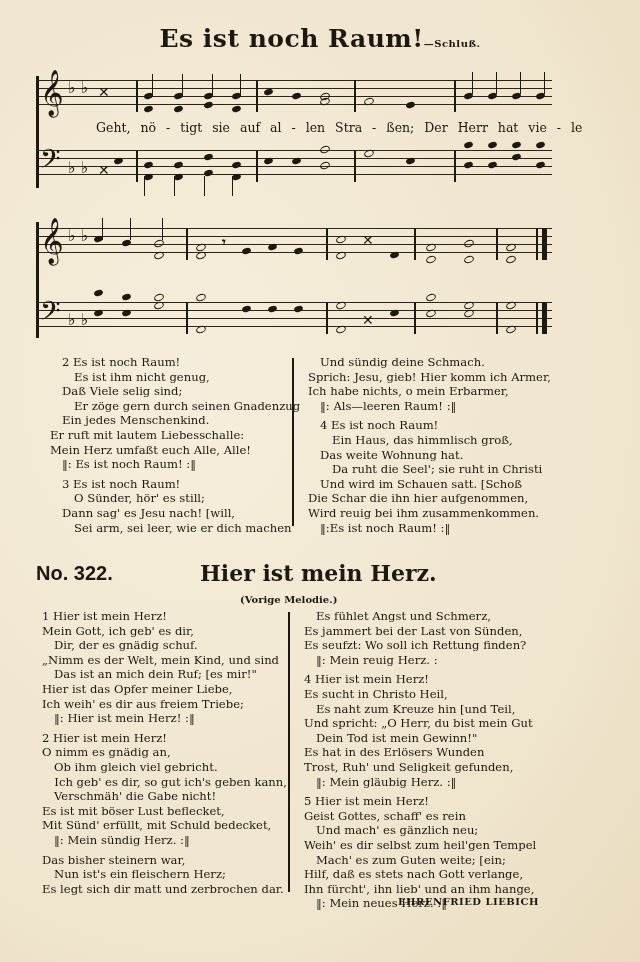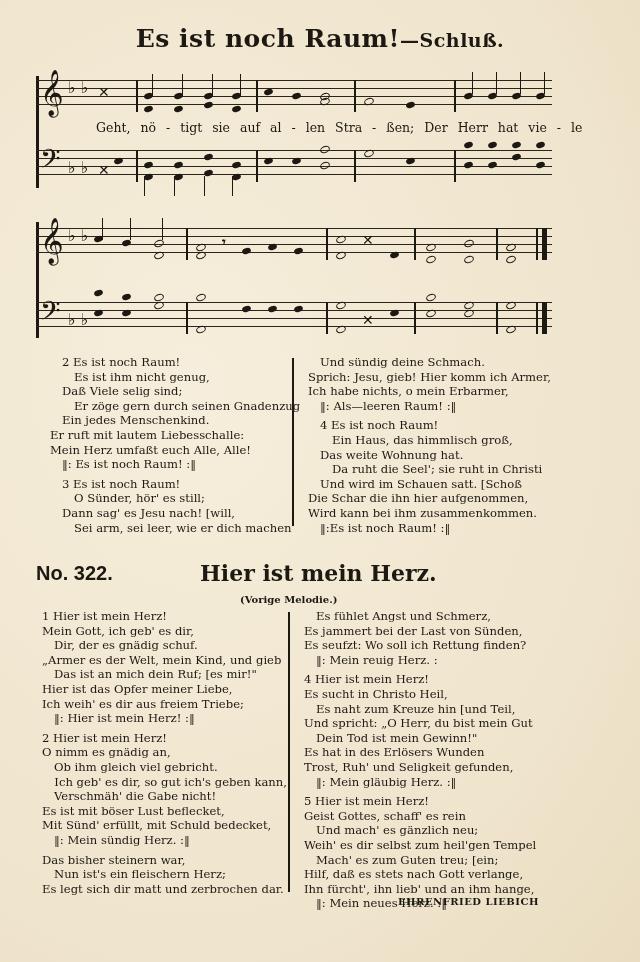--- a/index.html
+++ b/index.html
@@ -8,21 +8,21 @@
     background:#f3ead6;
     background-image: radial-gradient(ellipse at 30% 40%, #f6eedc 0%, #efe4cc 70%, #e9dcc0 100%);
     color:#1c1812;
     font-family:"DejaVu Serif", serif;
     position:relative;
   }
   .title1 {
     position:absolute; left:0; width:640px; top:24px; text-align:center;
     font-family:"DejaVu Serif", serif; font-weight:bold; font-size:25px; letter-spacing:0.5px;
   }
-  .title1 .sub { font-size:19px; font-weight:bold; }
+  .title1 .sub { font-size:10px; font-weight:bold; }
   .system { position:absolute; left:36px; width:516px; }
   .staff {
     position:absolute; left:0; width:100%; height:32px;
     background: repeating-linear-gradient(to bottom, #2a241b 0, #2a241b 1px, transparent 1px, transparent 8px);
   }
   .brace { position:absolute; left:0; width:3px; background:#1c1812; }
   .bar { position:absolute; width:1.5px; background:#1c1812; }
   .clef { position:absolute; font-size:40px; line-height:1; font-family:"DejaVu Sans", sans-serif; }
   .keysig { position:absolute; font-size:16px; font-family:"DejaVu Sans", sans-serif; }
   .note { position:absolute; width:9px; height:6px; border-radius:50%; background:#1c1812; transform:rotate(-20deg); }
@@ -215,33 +215,33 @@
     <div class="ln" style="padding-left: 0px;">Sprich: Jesu, gieb! Hier komm ich Armer,</div>
     <div class="ln" style="padding-left: 0px;">Ich habe nichts, o mein Erbarmer,</div>
     <div class="ln" style="padding-left: 12px;">‖: Als—leeren Raum! :‖</div>
     <div class="gap"></div>
     <div class="ln" style="padding-left: 12px;">4 Es ist noch Raum!</div>
     <div class="ln" style="padding-left: 24px;">Ein Haus, das himmlisch groß,</div>
     <div class="ln" style="padding-left: 12px;">Das weite Wohnung hat.</div>
     <div class="ln" style="padding-left: 24px;">Da ruht die Seel'; sie ruht in Christi</div>
     <div class="ln" style="padding-left: 12px;">Und wird im Schauen satt.       [Schoß</div>
     <div class="ln" style="padding-left: 0px;">Die Schar die ihn hier aufgenommen,</div>
-    <div class="ln" style="padding-left: 0px;">Wird kann bei ihm zusammenkommen.</div>
+    <div class="ln" style="padding-left: 0px;">Wird reuig bei ihm zusammenkommen.</div>
     <div class="ln" style="padding-left: 12px;">‖:Es ist noch Raum! :‖</div>
   </div>
 
 <div class="no">No. 322.</div>
 <div class="title2">Hier ist mein Herz.</div>
 <div class="melodie">(Vorige Melodie.)</div>
 
 <div class="verses" style="left:42px;top:609px;width:245px;" id="vbl">
     <div class="ln" style="padding-left: 0px;">1 Hier ist mein Herz!</div>
     <div class="ln" style="padding-left: 0px;">Mein Gott, ich geb' es dir,</div>
     <div class="ln" style="padding-left: 12px;">Dir, der es gnädig schuf.</div>
-    <div class="ln" style="padding-left: 0px;">„Armer es der Welt, mein Kind, und gieb</div>
+    <div class="ln" style="padding-left: 0px;">„Nimm es der Welt, mein Kind, und sind</div>
     <div class="ln" style="padding-left: 12px;">Das ist an mich dein Ruf;      [es mir!"</div>
     <div class="ln" style="padding-left: 0px;">Hier ist das Opfer meiner Liebe,</div>
     <div class="ln" style="padding-left: 0px;">Ich weih' es dir aus freiem Triebe;</div>
     <div class="ln" style="padding-left: 12px;">‖: Hier ist mein Herz! :‖</div>
     <div class="gap"></div>
     <div class="ln" style="padding-left: 0px;">2 Hier ist mein Herz!</div>
     <div class="ln" style="padding-left: 0px;">O nimm es gnädig an,</div>
     <div class="ln" style="padding-left: 12px;">Ob ihm gleich viel gebricht.</div>
     <div class="ln" style="padding-left: 0px; text-align: right;">Ich geb' es dir, so gut ich's geben kann,</div>
     <div class="ln" style="padding-left: 12px;">Verschmäh' die Gabe nicht!</div>
@@ -266,19 +266,19 @@
     <div class="ln" style="padding-left: 0px;">Und spricht: „O Herr, du bist mein Gut</div>
     <div class="ln" style="padding-left: 12px;">Dein Tod ist mein Gewinn!"</div>
     <div class="ln" style="padding-left: 0px;">Es hat in des Erlösers Wunden</div>
     <div class="ln" style="padding-left: 0px;">Trost, Ruh' und Seligkeit gefunden,</div>
     <div class="ln" style="padding-left: 12px;">‖: Mein gläubig Herz. :‖</div>
     <div class="gap"></div>
     <div class="ln" style="padding-left: 0px;">5 Hier ist mein Herz!</div>
     <div class="ln" style="padding-left: 0px;">Geist Gottes, schaff' es rein</div>
     <div class="ln" style="padding-left: 12px;">Und mach' es gänzlich neu;</div>
     <div class="ln" style="padding-left: 0px;">Weih' es dir selbst zum heil'gen Tempel</div>
-    <div class="ln" style="padding-left: 12px;">Mach' es zum Guten treu;          [ein;</div>
+    <div class="ln" style="padding-left: 12px;">Mach' es zum Guten weite;          [ein;</div>
     <div class="ln" style="padding-left: 0px;">Hilf, daß es stets nach Gott verlange,</div>
     <div class="ln" style="padding-left: 0px;">Ihn fürcht', ihn lieb' und an ihm hange,</div>
     <div class="ln" style="padding-left: 12px;">‖: Mein neues Herz. :‖</div>
   </div>
 
 <div class="author" style="text-transform:uppercase;">Ehrenfried Liebich</div>
 
 </body></html>

